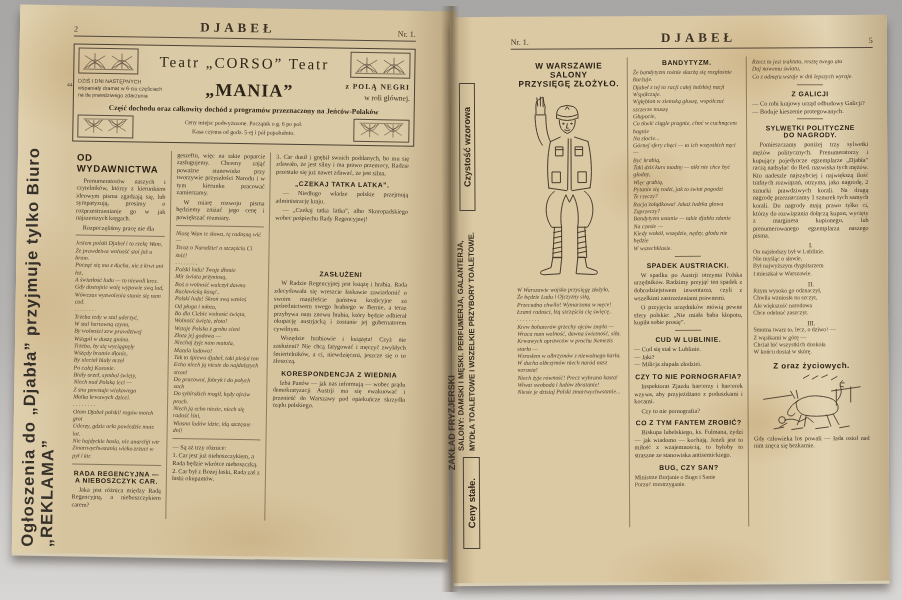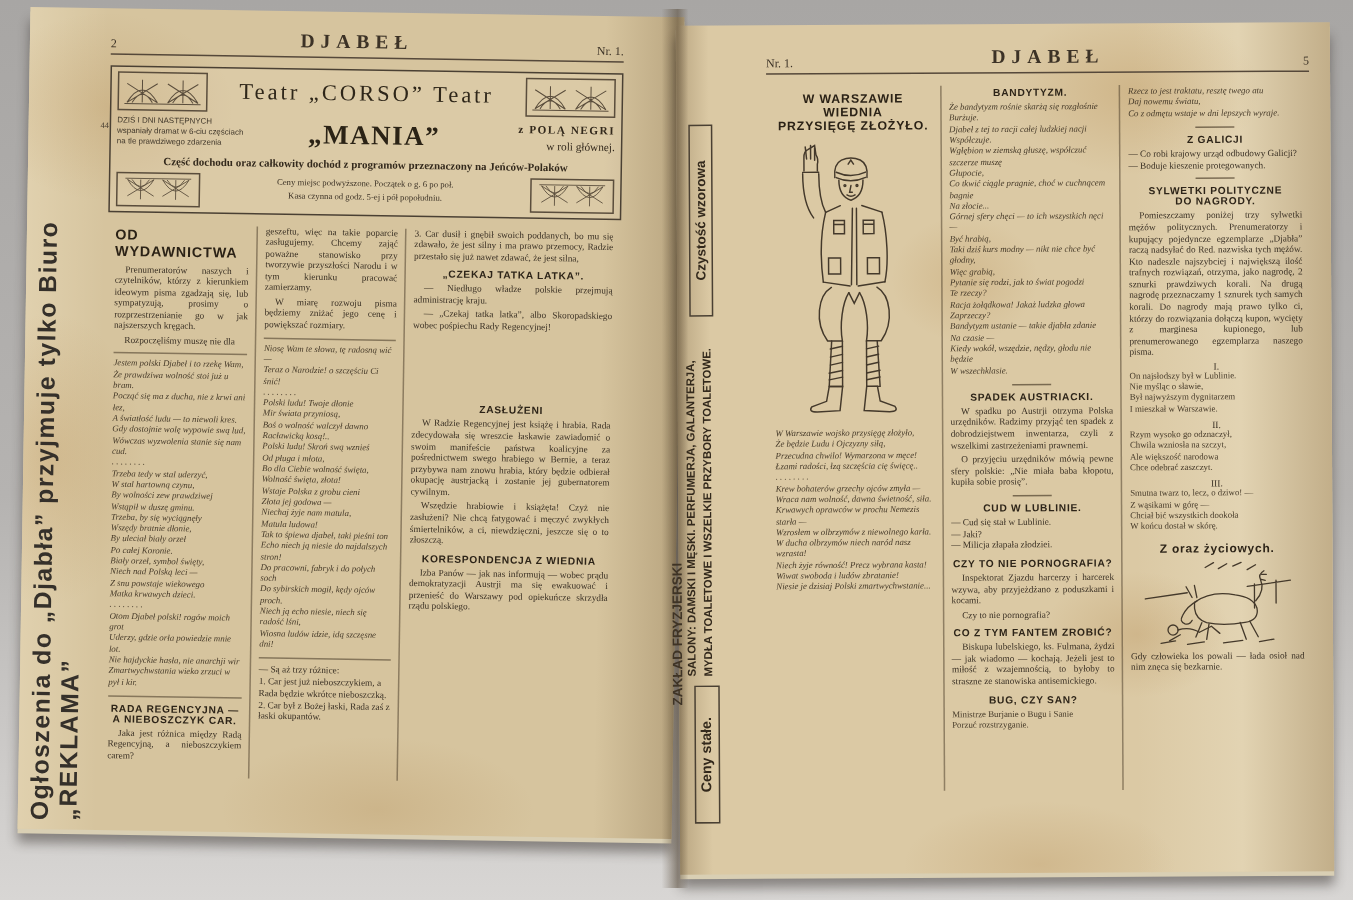--- a/index.html
+++ b/index.html
@@ -192,21 +192,21 @@
                 </g>
               </svg>
           </div>
         </div>
       </div>
 
       <div class="cols cols-left">
         <div class="col lc1">
           <div class="h-main">OD WYDAWNICTWA</div>
           <p class="para">Prenumeratorów naszych i czytelników, którzy z kierunkiem ideowym pisma zgadzają się, lub sympatyzują, prosimy o rozprzestrzenianie go w jak najszerszych kręgach.</p>
-          <p class="para">Rozpoczęliśmy muszę nie dla</p>
+          <p class="para">Rozpoczęliśmy pracę nie dla</p>
           <div class="rule"></div>
           <div class="poem">Jestem polski Djabeł i to rzekę Wam,
 Że prawdziwa wolność stoi już u bram.
 Począć się ma z ducha, nie z krwi ani łez,
 A światłość ludu — to niewoli kres.
 Gdy dostojnie wolę wypowie swą lud,
 Wówczas wyzwolenia stanie się nam cud.
 .  .  .  .  .  .  .  .
 Trzeba tedy w stal uderzyć,
 W stal hartowną czynu,
@@ -295,21 +295,21 @@
 
     <div class="page-inner-right">
       <div class="header-row">
         <span>Nr. 1.</span>
         <span class="masthead">DJABEŁ</span>
         <span>5</span>
       </div>
 
       <div class="cols cols-right">
         <div class="col rc1">
-          <div class="h-main h-ctr" style="font-size:8.2px; margin-top:4px;">W WARSZAWIE WIEDNIA
+          <div class="h-main h-ctr" style="font-size:8.2px; margin-top:4px;">W WARSZAWIE SALONY
 PRZYSIĘGĘ ZŁOŻYŁO.</div>
           <svg class="illus" width="100" height="192" viewBox="0 0 110 215">
             <path d="M20,16 L19,7 M23,16 L23,6 M26,17 L26,8"></path>
             <path d="M18,25 L18,15 Q18,10 21,9 L26,6 L27,13 Q29,16 28,20 L28,25"></path>
             <path d="M17,26 L29,26 M17,27 C17,38 19,52 25,60 M29,27 C29,38 30,48 34,56"></path>
             <path d="M42,30 Q53,35 64,30"></path>
             <path d="M41,30 Q40,20 46,17 Q53,14 60,17 Q66,20 65,30"></path>
             <path d="M42,26 Q53,31 64,26 M51,20 l2,-3 l2,3"></path>
             <path d="M44,32 Q44,44 53,47 Q62,44 62,32"></path>
             <circle cx="48.5" cy="36" r="0.7" fill="#44392b" stroke="none"></circle>

